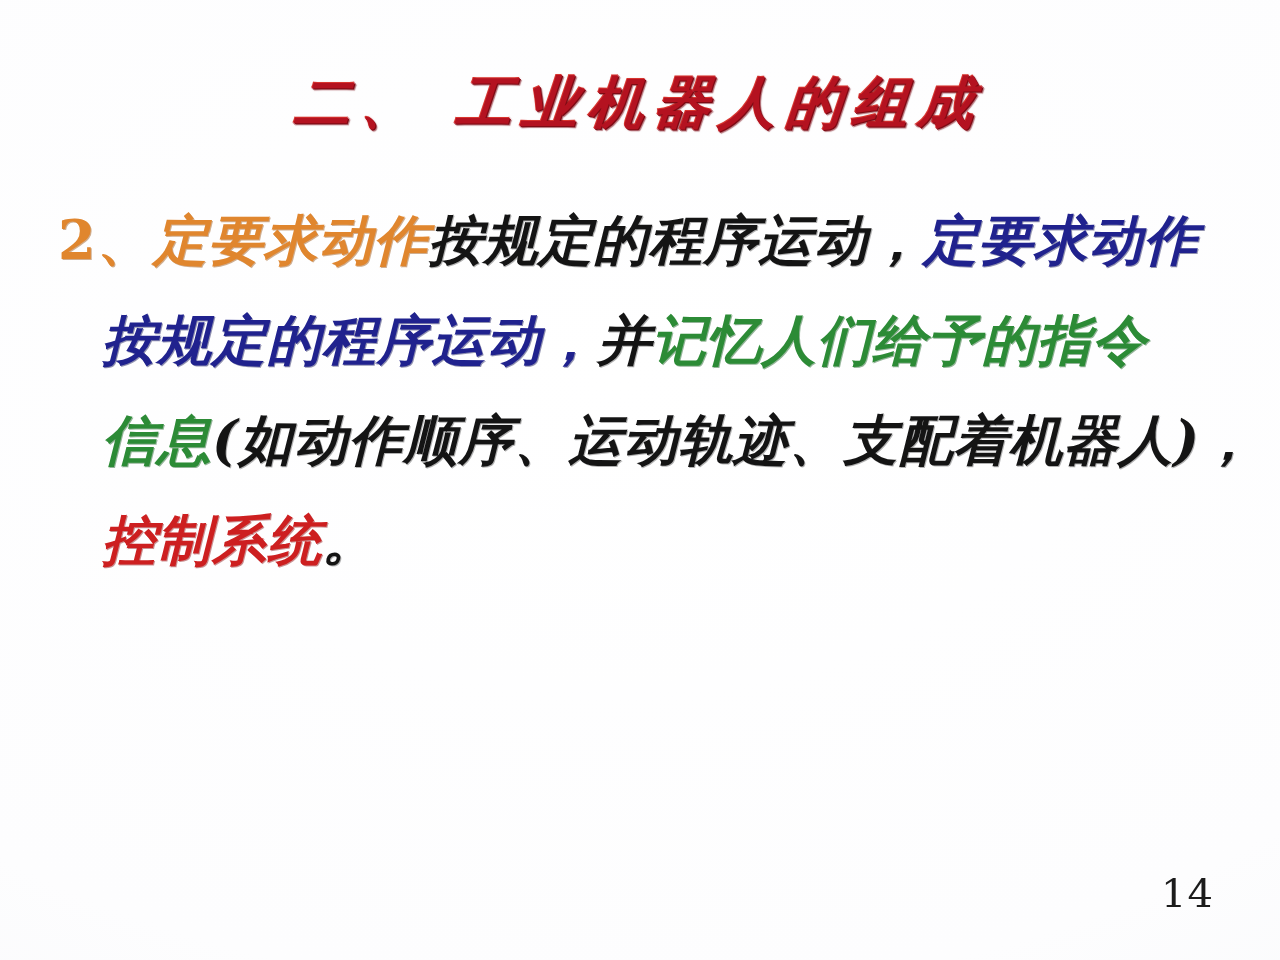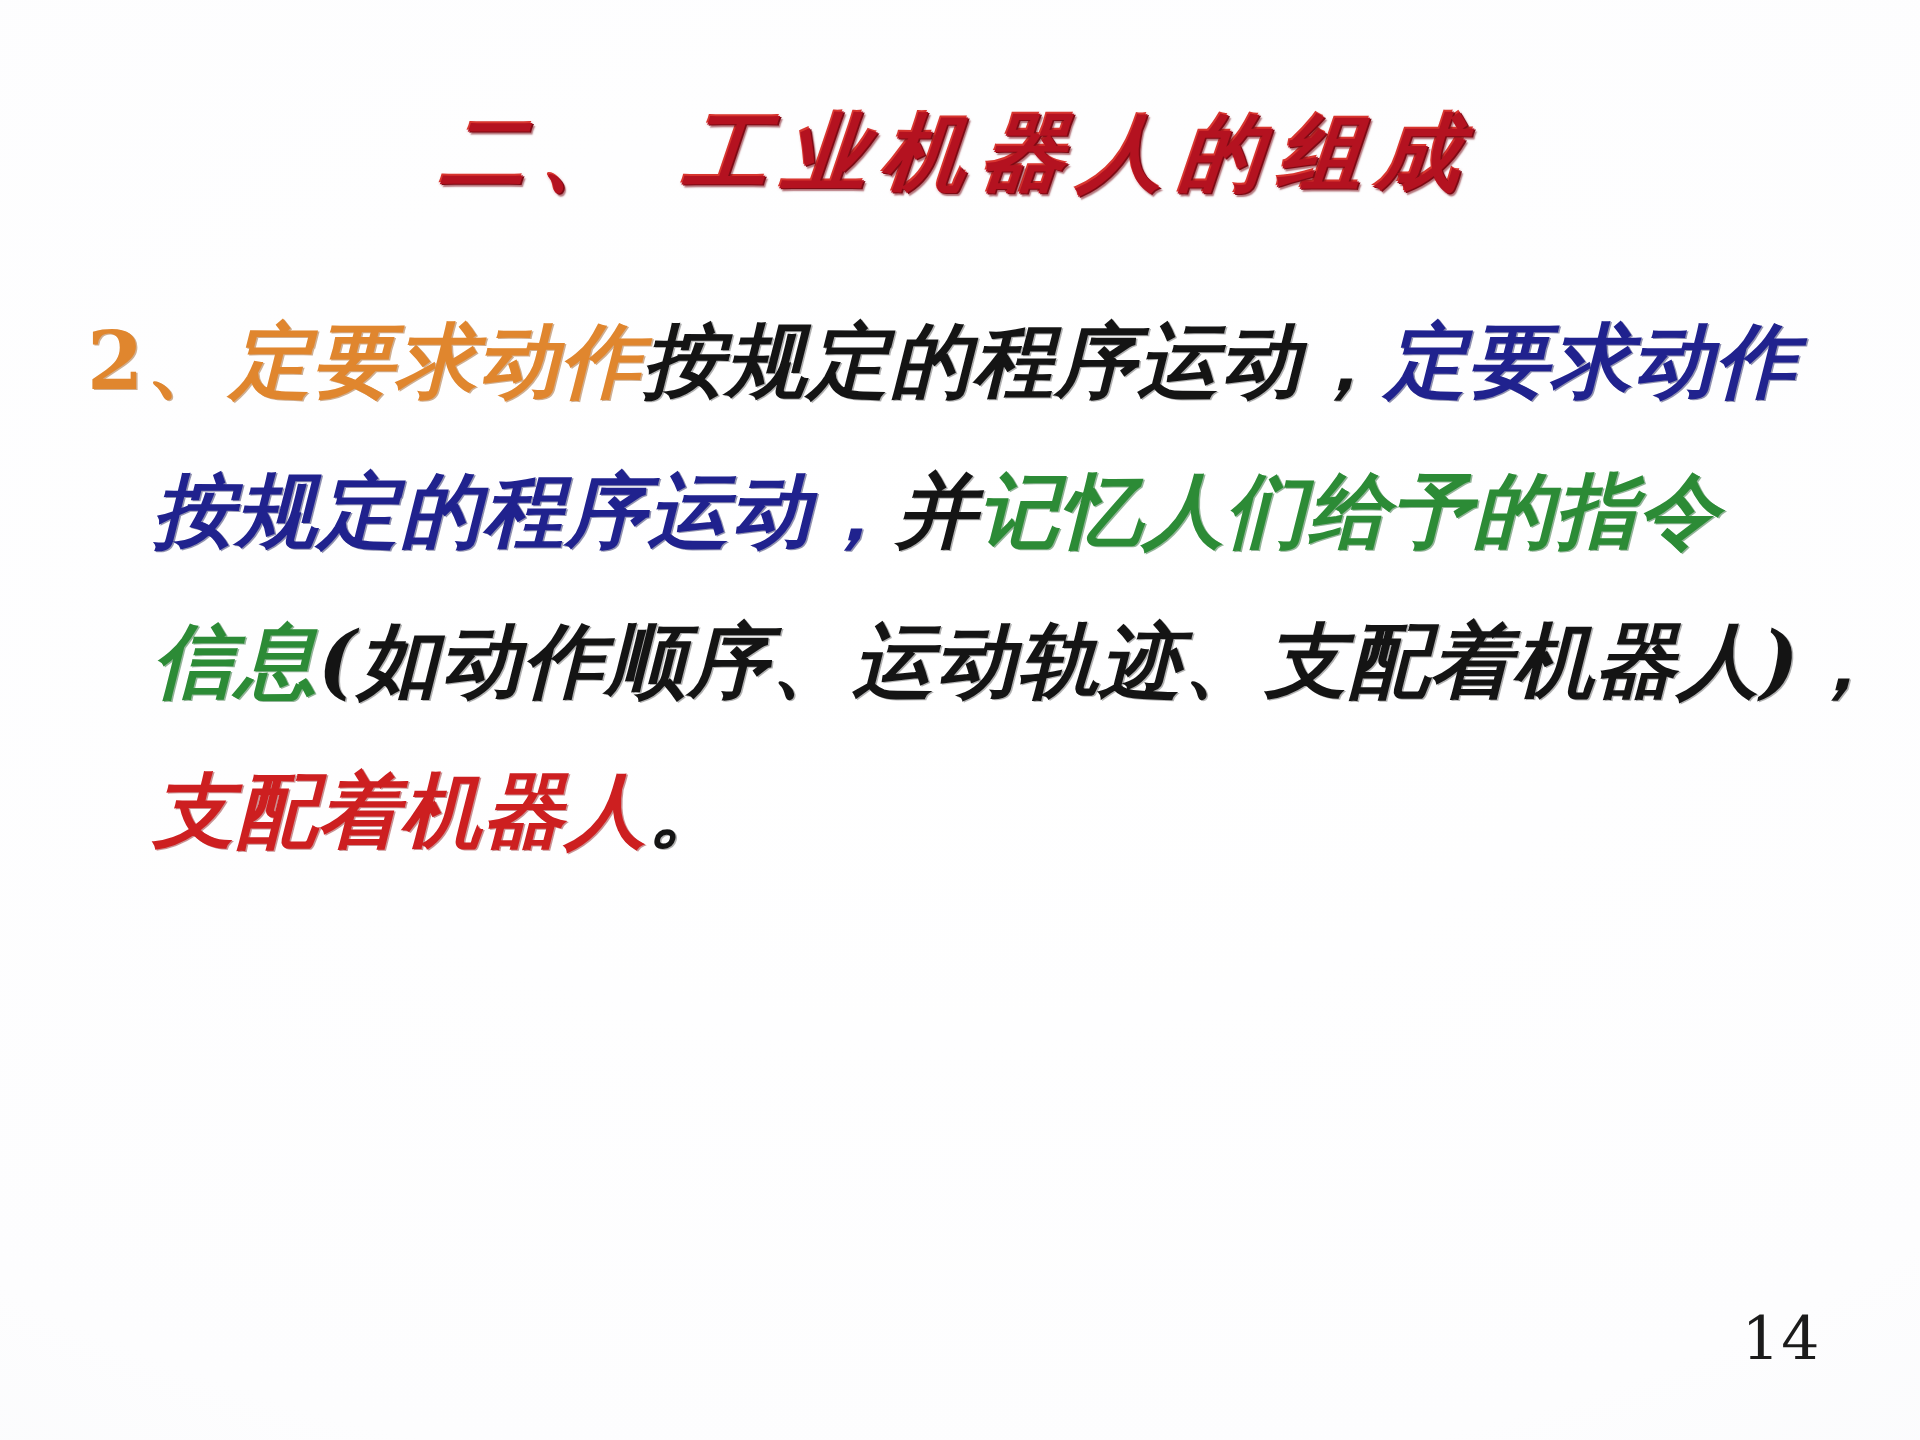--- a/index.html
+++ b/index.html
@@ -106,18 +106,18 @@
 <div class="slide">
 
   <div class="title-band">
     <h1 class="slide-title">二、 工业机器人的组成</h1>
   </div>
 
   <div class="body-block">
       <div class="line"><span class="seg c-orange num">2、</span><span class="seg c-orange">定要求动作</span><span class="seg c-black">按规定的程序运动，</span><span class="seg c-blue">定要求动作</span></div>
       <div class="line indent"><span class="seg c-blue">按规定的程序运动，</span><span class="seg c-black">并</span><span class="seg c-green">记忆人们给予的指令</span></div>
       <div class="line indent"><span class="seg c-green">信息</span><span class="seg c-black">(如动作顺序、运动轨迹、支配着机器人)，</span></div>
-      <div class="line indent"><span class="seg c-red">支配着机器人</span><span class="seg c-black">。</span></div>
+      <div class="line indent"><span class="seg c-red">控制系统</span><span class="seg c-black">。</span></div>
     </div>
 
   <div class="page-number">14</div>
 
 </div>
 
 </body></html>

